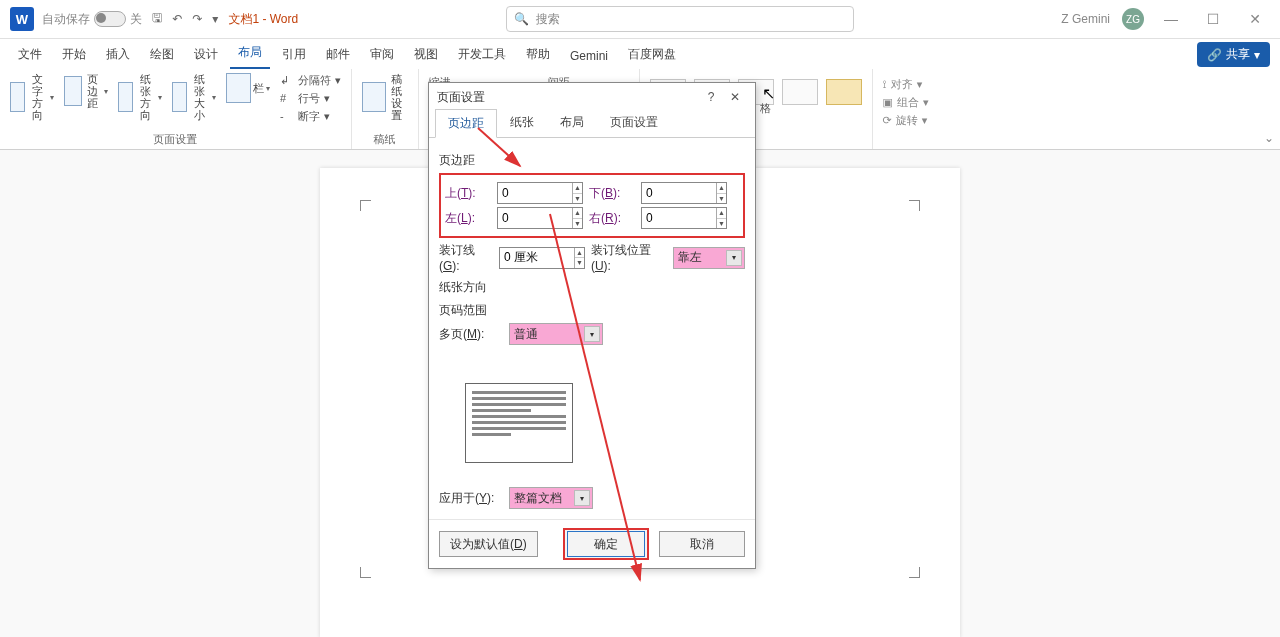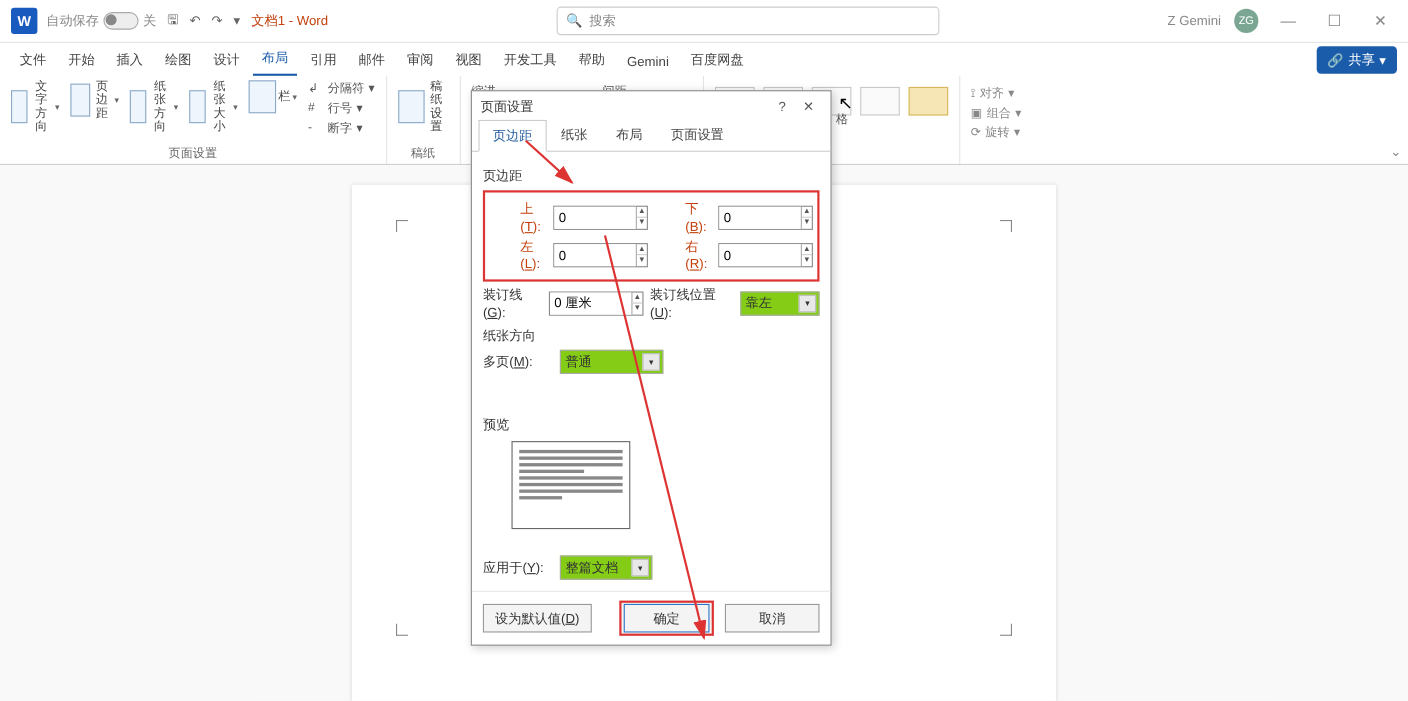--- a/index.html
+++ b/index.html
@@ -59,29 +59,29 @@
   .dlg-title{height:28px;display:flex;align-items:center;padding:0 8px;font-size:12px;color:#333;}
   .dlg-title .sp{flex:1;}
   .dlg-title .hb{width:24px;text-align:center;color:#555;}
   .dlg-tabs{display:flex;border-bottom:1px solid #ccc;height:26px;align-items:flex-end;padding:0 6px;gap:0;}
   .dlg-tab{padding:5px 12px;border:1px solid transparent;color:#444;font-size:12px;cursor:default;}
   .dlg-tab.active{border:1px solid #ccc;border-bottom:1px solid #fff;background:#fff;color:#215a9c;position:relative;top:1px;}
   .dlg-body{padding:8px 10px 6px;}
   .section-label{font-size:12px;color:#333;margin:6px 0 4px;}
   .margin-grid{border:2px solid #d33;padding:4px 4px;}
   .mrow{display:flex;align-items:center;gap:6px;margin:3px 0;}
-  .mrow .lbl{width:46px;color:#c2410c;margin-left:28px;}
+  .mrow .lbl{width:46px;color:#701a75;}
   .spin{display:flex;align-items:stretch;width:84px;height:20px;border:1px solid #888;background:#fff;}
   .spin input{border:none;outline:none;width:66px;padding:0 4px;font-size:12px;}
   .spin .ar{width:16px;display:flex;flex-direction:column;border-left:1px solid #aaa;}
   .spin .ar span{flex:1;display:flex;align-items:center;justify-content:center;font-size:7px;color:#555;border-bottom:1px solid #ccc;}
   .spin .ar span:last-child{border-bottom:none;}
   .gutter-row{display:flex;align-items:center;gap:6px;margin:4px 0;}
   .gutter-row .lbl{width:64px;}
-  .dd{height:20px;border:1px solid #aaa;background:#84cc16;display:flex;align-items:center;padding:0 4px;position:relative;}
+  .dd{height:20px;border:1px solid #aaa;background:#f9a8d4;display:flex;align-items:center;padding:0 4px;position:relative;}
   .dd .chev{position:absolute;right:2px;top:2px;width:14px;height:14px;background:#e8e8e8;border:1px solid #bbb;display:flex;align-items:center;justify-content:center;font-size:8px;}
   .orient{display:flex;gap:10px;margin:6px 0 2px;}
   .orient .opt{display:flex;flex-direction:column;align-items:center;gap:4px;font-size:11px;}
   .orient .opt .pg{width:38px;height:34px;border:1px solid #999;background:#fff;display:flex;align-items:center;justify-content:center;}
   .orient .opt.selected .pg{border:2px solid #2b74c7;}
   .orient .opt .pg.land .inner{width:26px;height:16px;border:1px solid #999;}
   .orient .opt .pg.port .inner{width:16px;height:22px;border:1px solid #999;}
   .preview-box{width:98px;height:70px;border:1px solid #666;margin:6px 0 6px 26px;background:#fff;padding:4px;}
   .preview-box .ln{height:3px;background:#888;margin:3px 2px;}
   .dlg-foot{display:flex;justify-content:flex-end;gap:10px;padding:8px 10px;border-top:1px solid #e6e6e6;align-items:center;}
@@ -338,30 +338,30 @@
         </div>
       <span style="width:90px"><span>装订线位置(<span class="u">U</span>):</span></span>
       <div class="dd" style="width:74px">
           <span>靠左</span>
           <span class="chev">▾</span>
         </div>
     </div>
 
     <div class="section-label">纸张方向</div>
 
+    <div class="section-label">页码范围</div>
     <div class="gutter-row">
       <span style="width:64px"><span>多页(<span class="u">M</span>):</span></span>
       <div class="dd" style="width:84px">
           <span>普通</span>
           <span class="chev">▾</span>
         </div>
     </div>
 
     <div style="height:28px"></div>
-    <div class="section-label">预览</div>
     <div class="preview-box">
       <div class="ln"></div>
         <div class="ln"></div>
         <div class="ln"></div>
         <div class="ln" style="width:60%"></div>
       <div class="ln"></div>
         <div class="ln"></div>
         <div class="ln"></div>
         <div class="ln" style="width:40%"></div>
     </div>

